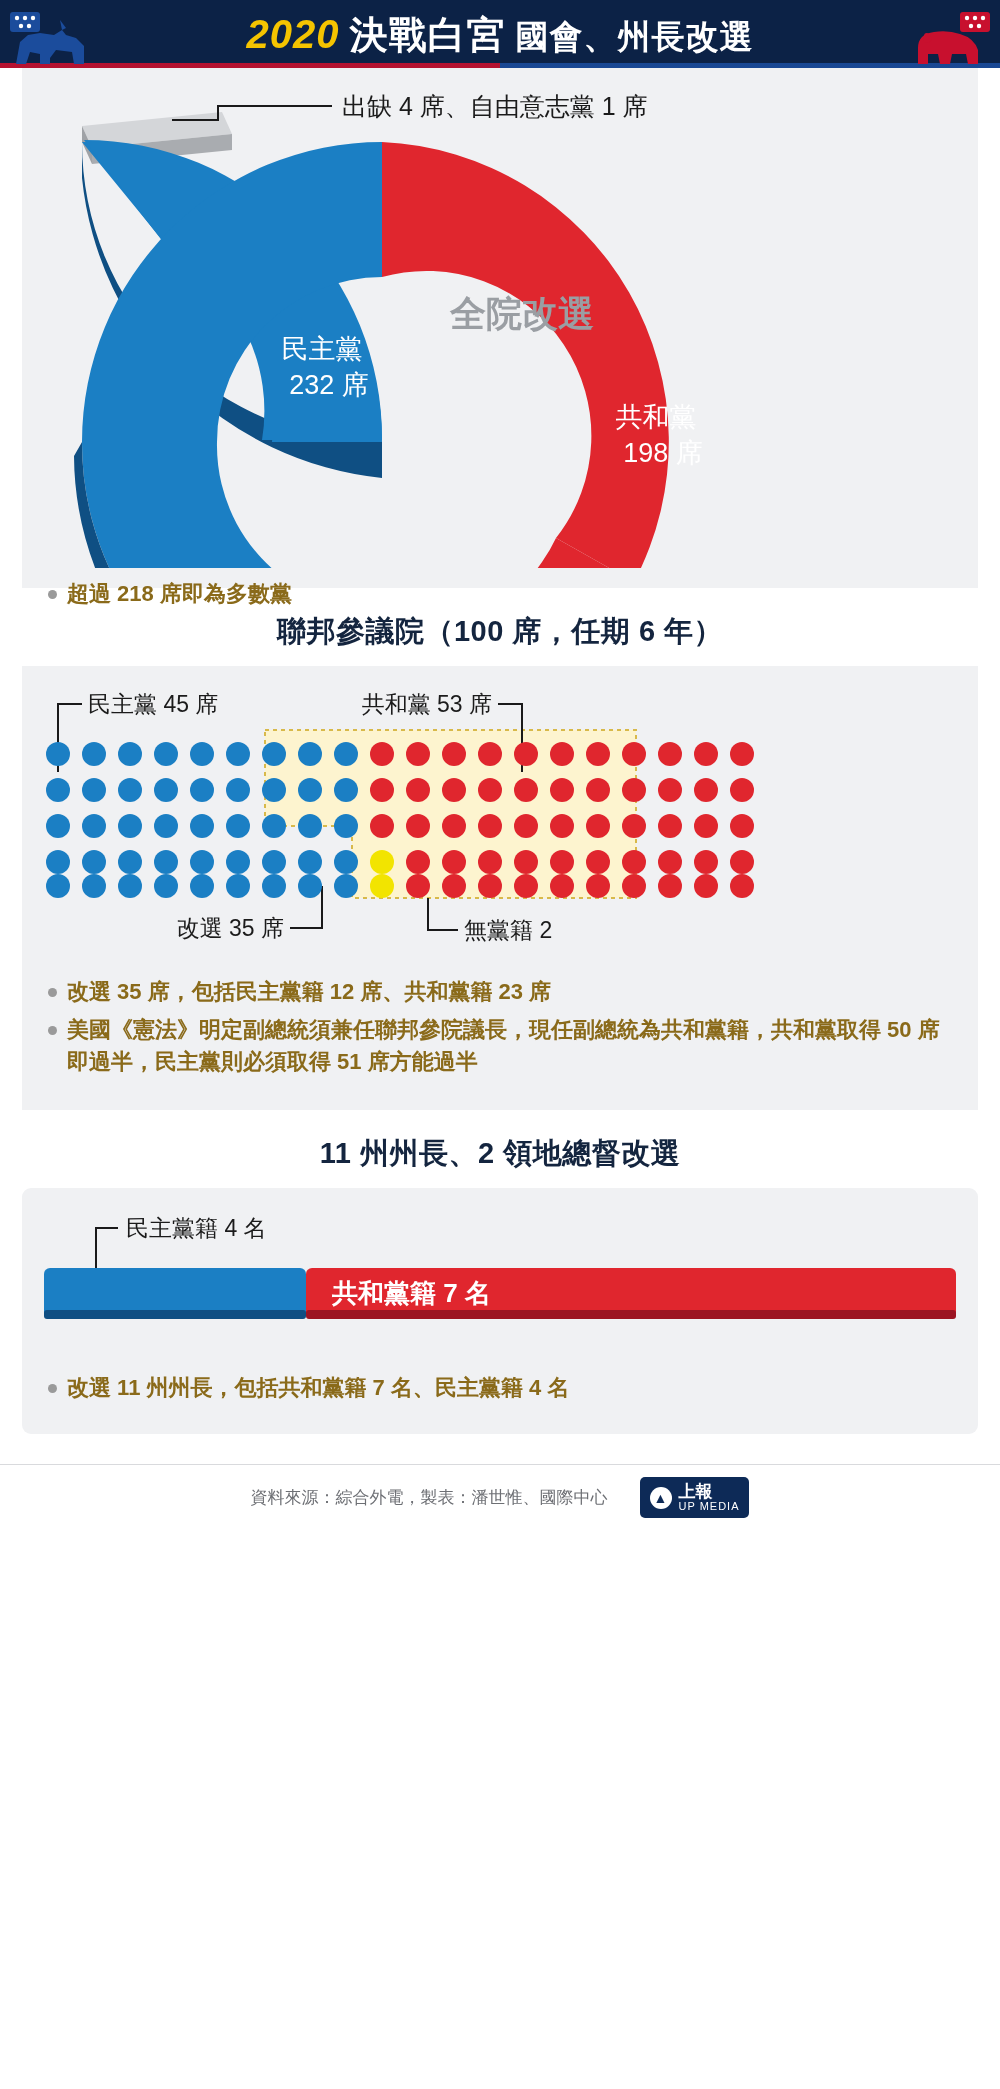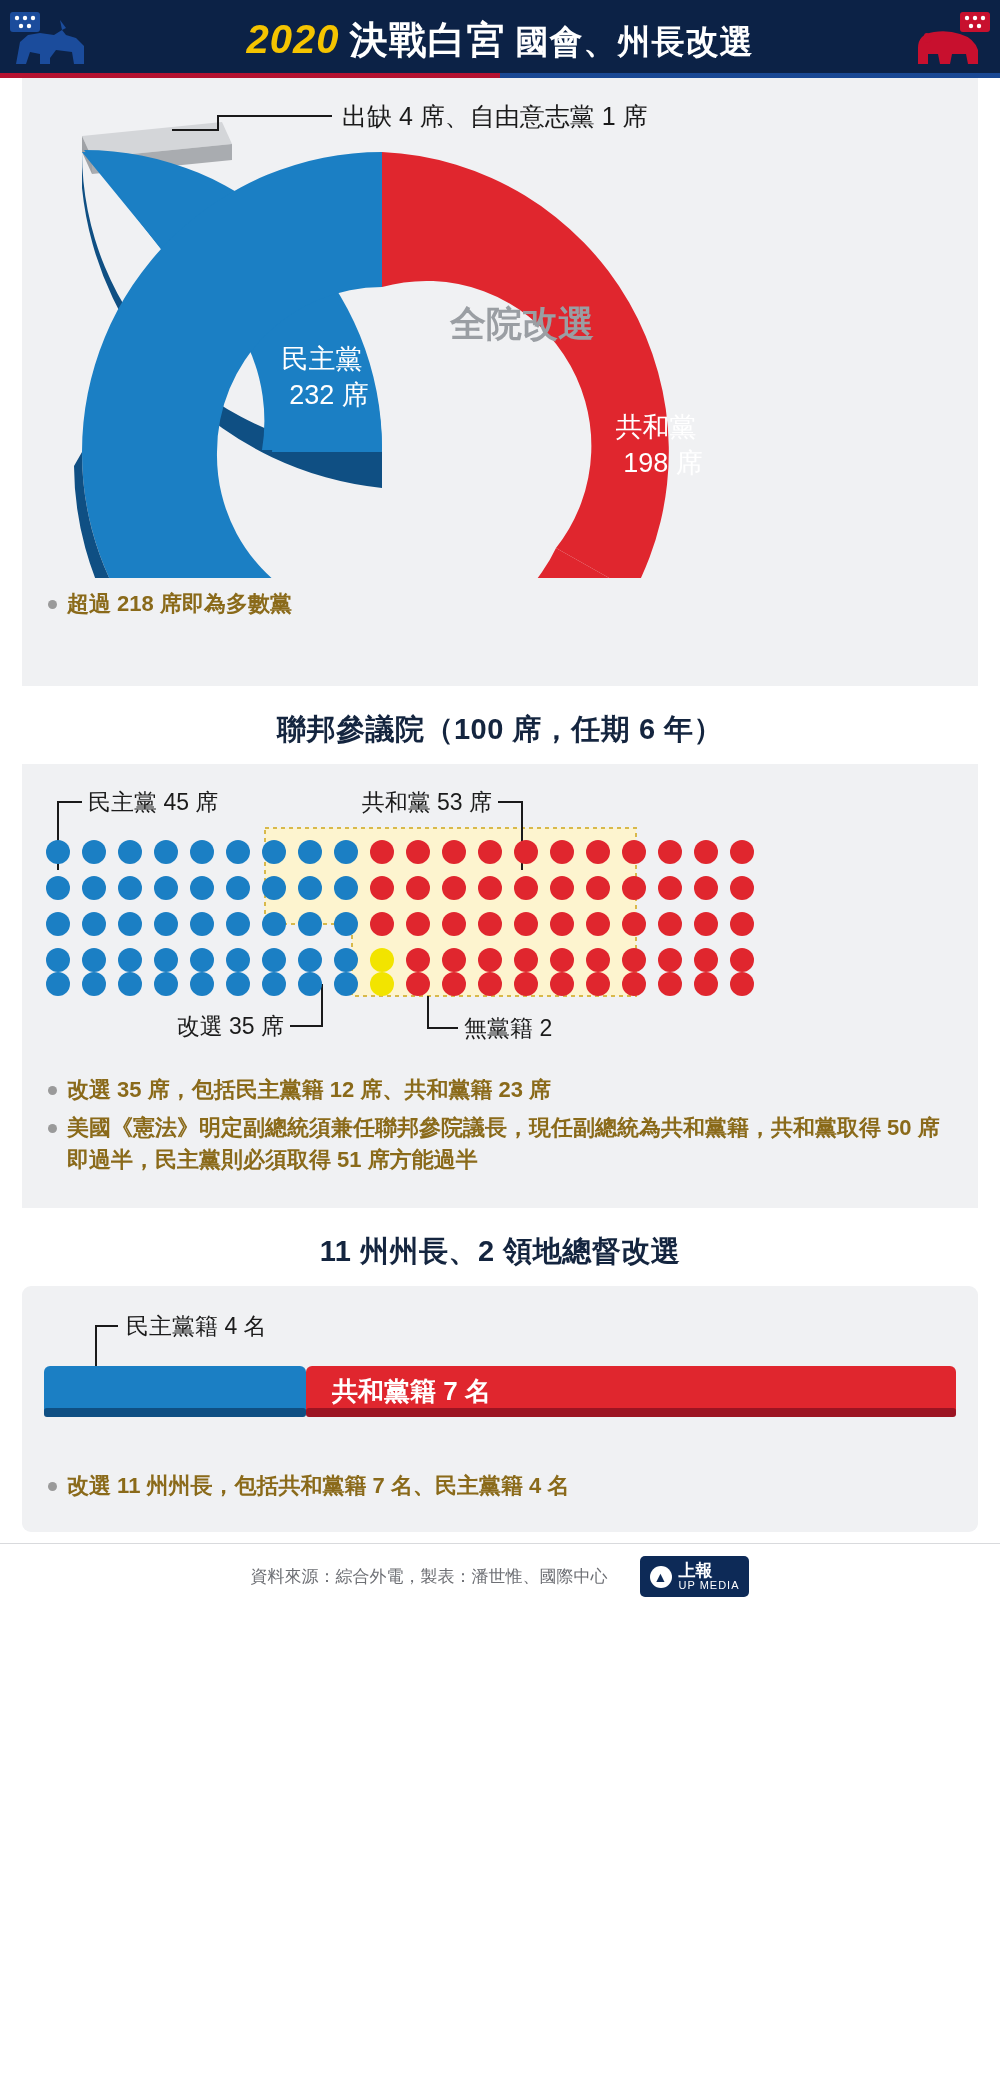--- a/index.html
+++ b/index.html
@@ -7,21 +7,21 @@
     width:1000px;
     background:#ffffff;
     font-family:"Liberation Sans", sans-serif;
     -webkit-font-smoothing:antialiased;
   }
   .page { width:1000px; position:relative; background:#ffffff; }
 
   
   .header {
     position:relative;
-    height:78px;
+    height:68px;
     background:#0c2246;
     display:flex; align-items:center; justify-content:center;
     overflow:hidden;
   }
   .header::after{
     content:""; position:absolute; left:0; right:0; bottom:0; height:5px;
     background:linear-gradient(90deg,#c8102e 0 50%, #1b4c9c 50% 100%);
     opacity:.9;
   }
   .header-title{
@@ -46,21 +46,21 @@
     background:#ffffff;
     letter-spacing:.5px;
   }
   .panel{
     margin:0 22px;
     background:#f0f1f3;
     position:relative;
   }
 
   
-  .house-panel{ height:608px; }
+  .house-panel{ height:520px; }
   .house-svg{ display:block; margin:0 auto; }
 
   .bullet-list{ padding:4px 26px 20px 26px; }
   .bullet{
     display:flex; align-items:flex-start; gap:10px;
     font-size:22px; font-weight:bold; color:#8a6a1a;
     line-height:1.45; margin:6px 0;
   }
   .bullet .dot{
     flex:0 0 auto; width:9px; height:9px; border-radius:50%;
@@ -70,21 +70,21 @@
   
   .senate-panel{ padding:10px 0 6px; }
   .senate-svg{ display:block; margin:0 auto; }
 
   
   .gov-panel{ padding:14px 0 4px;border-radius:9px; }
   .gov-svg{ display:block; margin:0 auto; }
 
   
   .footer{
-    margin-top:11px;
+    margin-top:30px;
     border-top:1px solid #d9dadd;
     height:66px;
     display:flex; align-items:center; justify-content:center;
     gap:32px;
     position:relative;
   }
   .footer-text{ font-size:17px; color:#6d6f74; }
   .logo{
     display:flex; align-items:center; gap:7px;
     background:#0d2a57; color:#fff; border-radius:5px;

